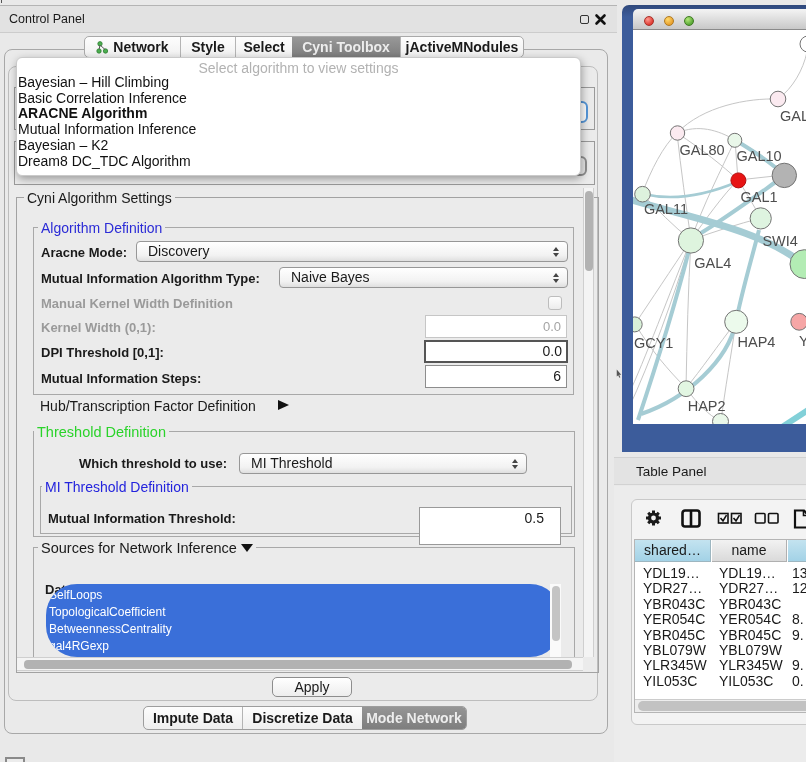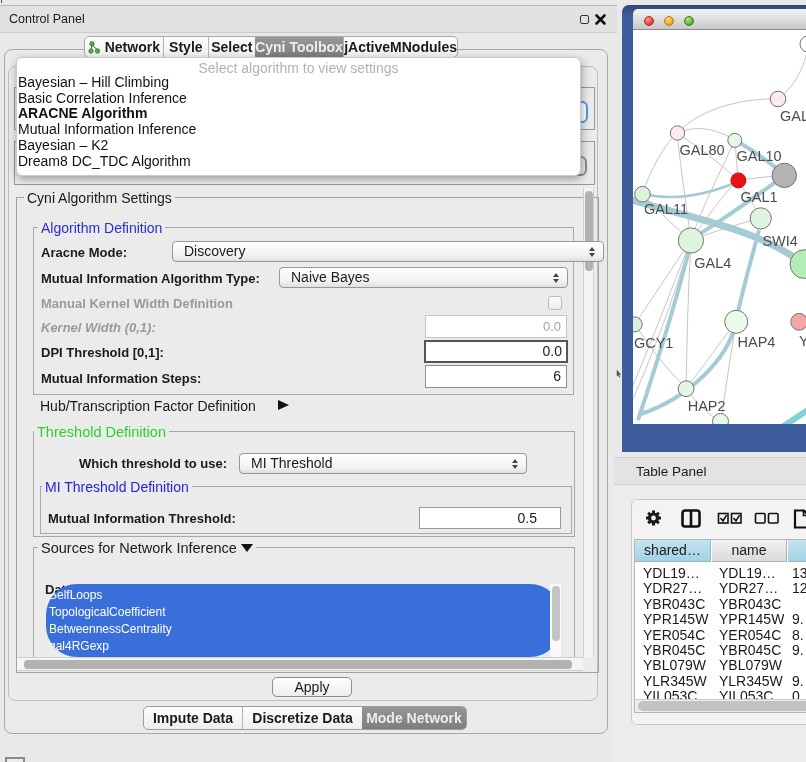--- a/index.html
+++ b/index.html
@@ -38,21 +38,21 @@
 
   <div class="abs" style="left:580px; top:15px; width:9px; height:9px; border:1.5px solid #333; border-radius:2px;"></div>
   <svg class="abs" style="left:594px; top:13px;" width="13" height="13" viewBox="0 0 13 13">
     <path d="M2.5 2.5 L10.5 10.5 M10.5 2.5 L2.5 10.5" stroke="#111" stroke-width="2.6" stroke-linecap="round"></path>
   </svg>
 
   <div class="abs" style="left:4px; top:49px; width:604px; height:685px; border:1px solid #a8a8a8; border-radius:8px; background:#eaeaea;"></div>
 
   <div class="abs" style="left:8px; top:66px; width:590px; height:635px; border:1px solid #bdbdbd; border-radius:8px; background:#ebebeb;"></div>
 
-  <div class="abs" style="left:84px; top:36px; height:22px; width:374px; border:1px solid #a9a9a9; border-radius:5px; background:linear-gradient(#fdfdfd,#f0f0f0); display:flex; font-size:14px; font-weight:bold;">
+  <div class="abs" style="left:84px; top:36px; height:22px; width:440px; border:1px solid #a9a9a9; border-radius:5px; background:linear-gradient(#fdfdfd,#f0f0f0); display:flex; font-size:14px; font-weight:bold;">
     <div style="width:96px; border-right:1px solid #b4b4b4; text-align:center; line-height:20px;"><svg width="13" height="13" viewBox="0 0 13 13" style="vertical-align:-2px;">
           <circle cx="4" cy="2.8" r="2.2" fill="#4caf50" stroke="#2e7d32" stroke-width="0.8"></circle>
           <circle cx="3" cy="10" r="2.2" fill="#4caf50" stroke="#2e7d32" stroke-width="0.8"></circle>
           <circle cx="9.5" cy="10" r="2.2" fill="#4caf50" stroke="#2e7d32" stroke-width="0.8"></circle>
           <path d="M4 4 L3.2 8 M4.6 4.5 L9 8.5" stroke="#555" stroke-width="1"></path>
         </svg> Network</div>
     <div style="width:55px; border-right:1px solid #b4b4b4; text-align:center; line-height:20px;">Style</div>
     <div style="width:56px; text-align:center; line-height:20px;">Select</div>
     <div style="width:108px; text-align:center; line-height:20px; background:linear-gradient(#989898,#7d7d7d); color:#ededed;">Cyni Toolbox</div>
     <div style="flex:1; text-align:center; line-height:20px; border-left:1px solid #b4b4b4;">jActiveMNodules</div>
@@ -68,35 +68,35 @@
 
   <div class="abs" style="left:583px; top:188px; width:11px; height:469px; background:#f4f4f4; border-left:1px solid #cfcfcf; border-right:1px solid #cfcfcf;"></div>
   <div class="abs" style="left:584.5px; top:191px; width:8px; height:80px; background:#b2b2b2; border-radius:4px;"></div>
   <div class="abs" style="left:17px; top:657px; width:566px; height:14px; background:#f4f4f4; border-top:1px solid #cfcfcf; border-bottom:1px solid #cfcfcf;"></div>
   <div class="abs" style="left:24px; top:659.5px; width:548px; height:9px; background:#b2b2b2; border-radius:4px;"></div>
 
   <div class="abs" style="left:33px; top:227px; width:541px; height:168px; border:1px solid #a8a8a8;"></div>
   <div class="glabel" style="left:38px; top:221px; color:#2b2bd6;">Algorithm Definition</div>
 
   <div class="abs b" style="left:41px; top:245px;">Aracne Mode:</div>
-  <div class="combo" style="left:136px; top:241px; width:432px; height:21px;margin-left:36px;">Discovery<span class="spin">
+  <div class="combo" style="left:136px; top:241px; width:432px; height:21px;">Discovery<span class="spin">
         <i class="up"></i>
         <i class="dn"></i>
       </span></div>
 
   <div class="abs b" style="left:41px; top:271px;">Mutual Information Algorithm Type:</div>
   <div class="combo" style="left:279px; top:267px; width:289px; height:21px;">Naive Bayes<span class="spin">
         <i class="up"></i>
         <i class="dn"></i>
       </span></div>
 
   <div class="abs b gray" style="left:41px; top:296px;">Manual Kernel Width Definition</div>
   <div class="abs" style="left:548px; top:296px; width:14px; height:14px; border:1px solid #bdbdbd; border-radius:3px; background:linear-gradient(#fdfdfd,#ececec);"></div>
 
-  <div class="abs b gray" style="left:41px; top:320px;font-style:italic;">Kernel Width (0,1):</div>
+  <div class="abs b gray" style="left:41px; top:320px;">Kernel Width (0,1):</div>
   <div class="field" style="left:425px; top:315px; width:142px; height:23px; border:1px solid #c6c6c6; color:#a4a4a4; line-height:21px; padding-right:5px;">0.0</div>
 
   <div class="abs b" style="left:41px; top:345px;">DPI Threshold [0,1]:</div>
   <div class="field" style="left:424px; top:340px; width:144px; height:23px; border:2px solid #555; font-size:14px; line-height:19px; padding-right:4px;">0.0</div>
 
   <div class="abs b" style="left:41px; top:371px;">Mutual Information Steps:</div>
   <div class="field" style="left:425px; top:365px; width:142px; height:23px; border:1px solid #8d8d8d; font-size:14px; line-height:21px; padding-right:5px;">6</div>
 
   <div class="abs" style="left:40px; top:398px; font-size:14px;">Hub/Transcription Factor Definition</div>
   <div class="abs" style="left:278px; top:400px; width:0; height:0; border-top:5.5px solid transparent; border-bottom:5.5px solid transparent; border-left:11px solid #111;"></div>
@@ -107,21 +107,21 @@
   <div class="abs b" style="left:79px; top:456px;">Which threshold to use:</div>
   <div class="combo" style="left:239px; top:453px; width:288px; height:21px;">MI Threshold<span class="spin">
         <i class="up"></i>
         <i class="dn"></i>
       </span></div>
 
   <div class="abs" style="left:40px; top:486px; width:532px; height:48px; border:1px solid #a8a8a8;"></div>
   <div class="glabel" style="left:42px; top:480px; color:#2323dd;">MI Threshold Definition</div>
 
   <div class="abs b" style="left:48px; top:511px;">Mutual Information Threshold:</div>
-  <div class="field" style="left:419px; top:507px; width:142px; height:22px; border:1px solid #999; font-size:14px; line-height:20px; padding-right:23px;">0.5</div>
+  <div class="field" style="left:419px; top:507px; width:142px; height:38px; border:1px solid #999; font-size:14px; line-height:20px; padding-right:16px;">0.5</div>
 
   <div class="abs" style="left:33px; top:547px; width:542px; height:110px; border:1px solid #a8a8a8; border-bottom:none;"></div>
   <div class="glabel" style="left:38px; top:541px; font-size:14.5px;">Sources for Network Inference <span style="display:inline-block; width:0; height:0; border-left:6px solid transparent; border-right:6px solid transparent; border-top:8px solid #111; vertical-align:1px;"></span></div>
 
   <div class="abs b" style="left:37px; top:582px;padding-left:8px;">Data Attributes</div>
 
   <div class="abs" style="left:46px; top:584px; width:515px; height:73px; background:#3a6fd9; color:#fff; padding:3px 0 0 3px; line-height:17px; overflow:hidden; font-size:12px;border-radius:31px;">SelfLoops<br>TopologicalCoefficient<br>BetweennessCentrality<br>gal4RGexp</div>
   <div class="abs" style="left:550px; top:584px; width:11px; height:73px; background:#fafafa;"></div>
   <div class="abs" style="left:551.5px; top:586px; width:8px; height:55px; background:#c4c4c4; border-radius:4px;"></div>
 
@@ -250,21 +250,20 @@
   </svg>
 
   <div class="abs" style="left:634px; top:539px; width:207px; height:174px; background:#fff; border:1px solid #b5b5b5; border-right:none; overflow:hidden; font-size:14px;">
     <div style="position:absolute; left:0; top:0; height:22px; width:76px; background:linear-gradient(#c3e3f0,#a3d2e6); border-right:1px solid #9db6c0; border-bottom:1px solid #9db6c0; text-align:center; line-height:21px;">shared…</div>
     <div style="position:absolute; left:77px; top:0; height:22px; width:75px; background:linear-gradient(#f2f2f2,#dadada); border-right:1px solid #b0b0b0; border-bottom:1px solid #b0b0b0; text-align:center; line-height:21px;">name</div>
     <div style="position:absolute; left:153px; top:0; height:22px; width:25px; background:linear-gradient(#c3e3f0,#a3d2e6); border-bottom:1px solid #9db6c0;"></div>
     <div style="position:absolute; left:0; top:26px; line-height:15.4px; width:172px; white-space:nowrap;">
       <div><span class="c1">YDL19…</span><span class="c2">YDL19…</span><span class="c3">13</span></div>
       <div><span class="c1">YDR27…</span><span class="c2">YDR27…</span><span class="c3">12</span></div>
       <div><span class="c1">YBR043C</span><span class="c2">YBR043C</span><span class="c3"></span></div>
-      <div><span class="c1">YPR145W</span><span class="c2">YPR145W</span><span class="c3">9.</span></div>
       <div><span class="c1">YER054C</span><span class="c2">YER054C</span><span class="c3">8.</span></div>
       <div><span class="c1">YBR045C</span><span class="c2">YBR045C</span><span class="c3">9.</span></div>
       <div><span class="c1">YBL079W</span><span class="c2">YBL079W</span><span class="c3"></span></div>
       <div><span class="c1">YLR345W</span><span class="c2">YLR345W</span><span class="c3">9.</span></div>
       <div><span class="c1">YIL053C</span><span class="c2">YIL053C</span><span class="c3">0.</span></div>
     </div>
     <div style="position:absolute; left:0; top:159px; width:172px; height:15px; background:#ededed; border-top:1px solid #ccc;"></div>
     <div style="position:absolute; left:3px; top:161px; width:180px; height:10px; background:#c2c2c2; border-radius:5px;"></div>
   </div>
 

